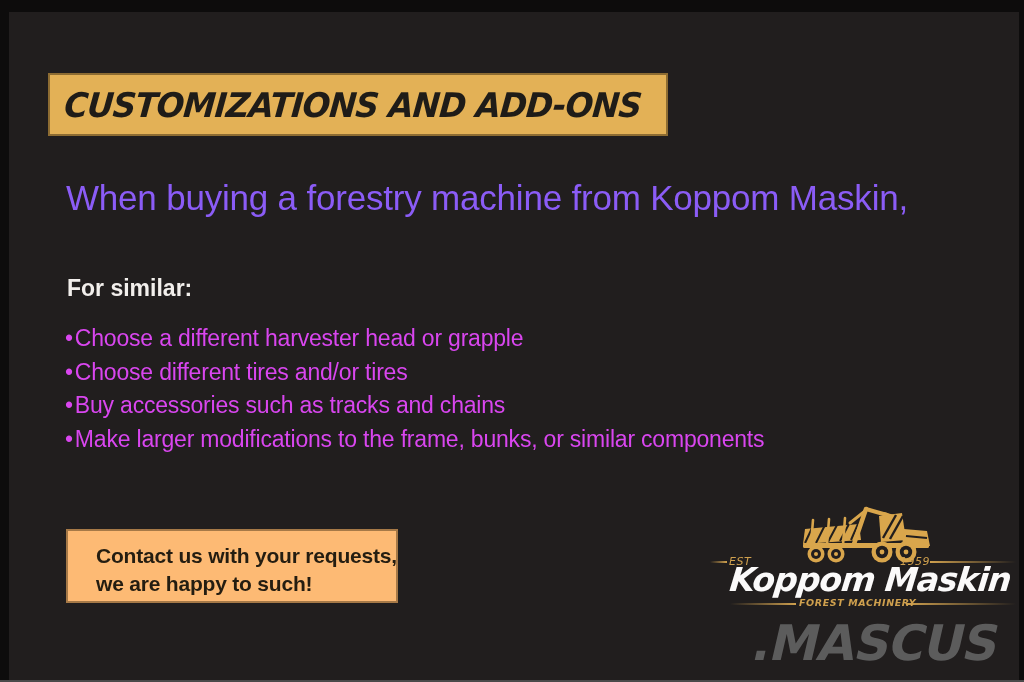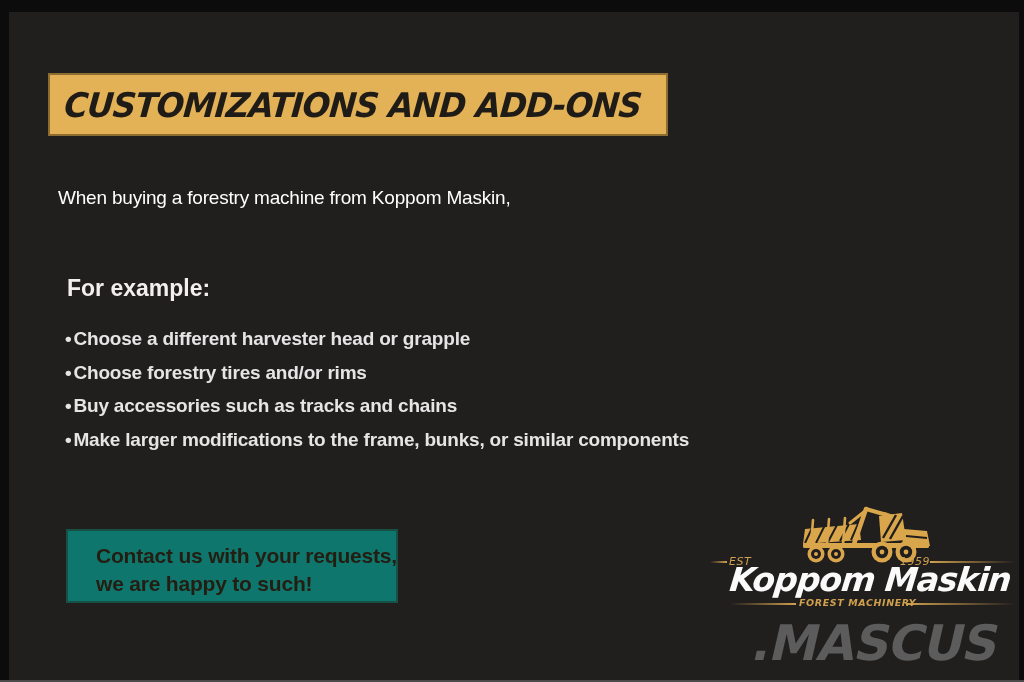--- a/index.html
+++ b/index.html
@@ -24,41 +24,41 @@
     display:inline-block;
     font-family:"DejaVu Sans",sans-serif;
     font-weight:bold;font-style:italic;font-size:34px;
     color:#1f1c18;letter-spacing:-1px;white-space:nowrap;
     padding-left:15px;
     transform:scaleX(0.96) skewX(-5deg);transform-origin:left center;
   }
 
   
   .intro{
-    position:absolute;left:58px;top:181px;
-    font-size:19px;line-height:33.5px;color:#ffffff;letter-spacing:-0.2px;
+    position:absolute;left:66px;top:181px;
+    font-size:35px;line-height:33.5px;color:#8b5cf6;letter-spacing:-0.2px;
   }
 
   
   .examples-heading{
     position:absolute;left:67px;top:275px;
     font-size:23px;font-weight:bold;color:#f2efec;
   }
   .examples-list{
     position:absolute;left:65px;top:322px;margin:0;padding:0;list-style:none;
   }
   .examples-list li{
-    font-size:19px;line-height:33.6px;color:#e5e5e5;letter-spacing:-0.2px;white-space:nowrap;font-weight:bold;
+    font-size:23px;line-height:33.6px;color:#d946ef;letter-spacing:-0.2px;white-space:nowrap;
   }
   .bullet{margin-right:2px;}
 
   
   .contact-box{
     position:absolute;left:66px;top:529px;width:332px;height:74px;
-    background:#0f766e;border:2px solid rgba(35,24,6,0.4);box-sizing:border-box;
+    background:#fdba74;border:2px solid rgba(35,24,6,0.4);box-sizing:border-box;
     padding:11px 0 0 28px;
   }
   .contact-box div{
     font-size:21px;line-height:28px;font-weight:bold;color:#241d11;letter-spacing:-0.2px;white-space:nowrap;
   }
 
   
   .logo{position:absolute;left:710px;top:500px;width:312px;height:118px;}
   .machine{position:absolute;left:93px;top:3px;width:132px;height:62px;}
   .est-label,.year-label{
@@ -102,28 +102,28 @@
   <div class="frame-bottom-line"></div>
 
   <div class="banner">
     <span class="banner-title">CUSTOMIZATIONS AND ADD-ONS</span>
   </div>
 
   <div class="intro">
     <div>When buying a forestry machine from Koppom Maskin,</div>
   </div>
 
-  <div class="examples-heading">For example:</div>
+  <div class="examples-heading">For similar:</div>
 
   <ul class="examples-list">
     <li>
       <span class="bullet">•</span><span>Choose a different harvester head or grapple</span>
     </li>
     <li>
-      <span class="bullet">•</span><span>Choose forestry tires and/or rims</span>
+      <span class="bullet">•</span><span>Choose different tires and/or tires</span>
     </li>
     <li>
       <span class="bullet">•</span><span>Buy accessories such as tracks and chains</span>
     </li>
     <li>
       <span class="bullet">•</span><span>Make larger modifications to the frame, bunks, or similar components</span>
     </li>
   </ul>
 
   <div class="contact-box">

